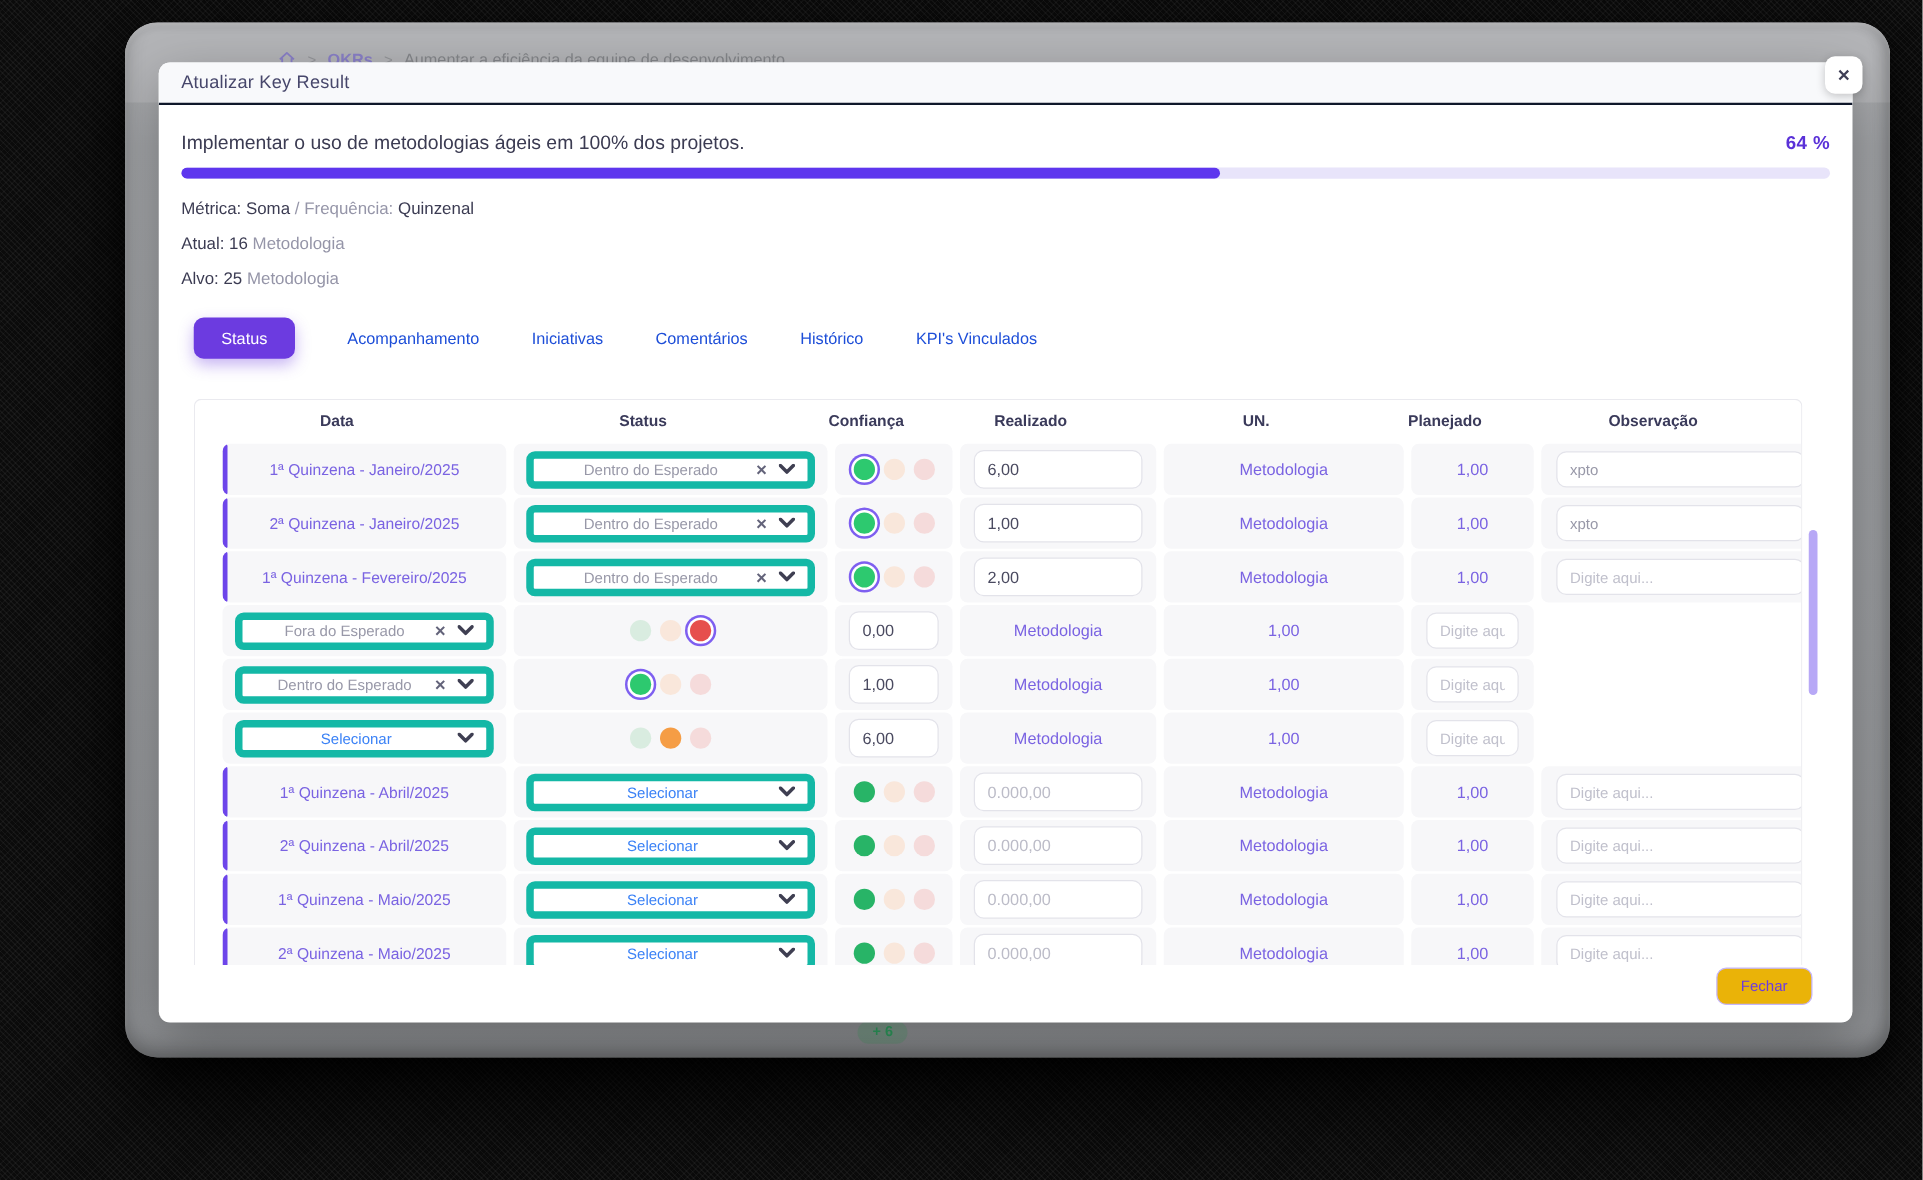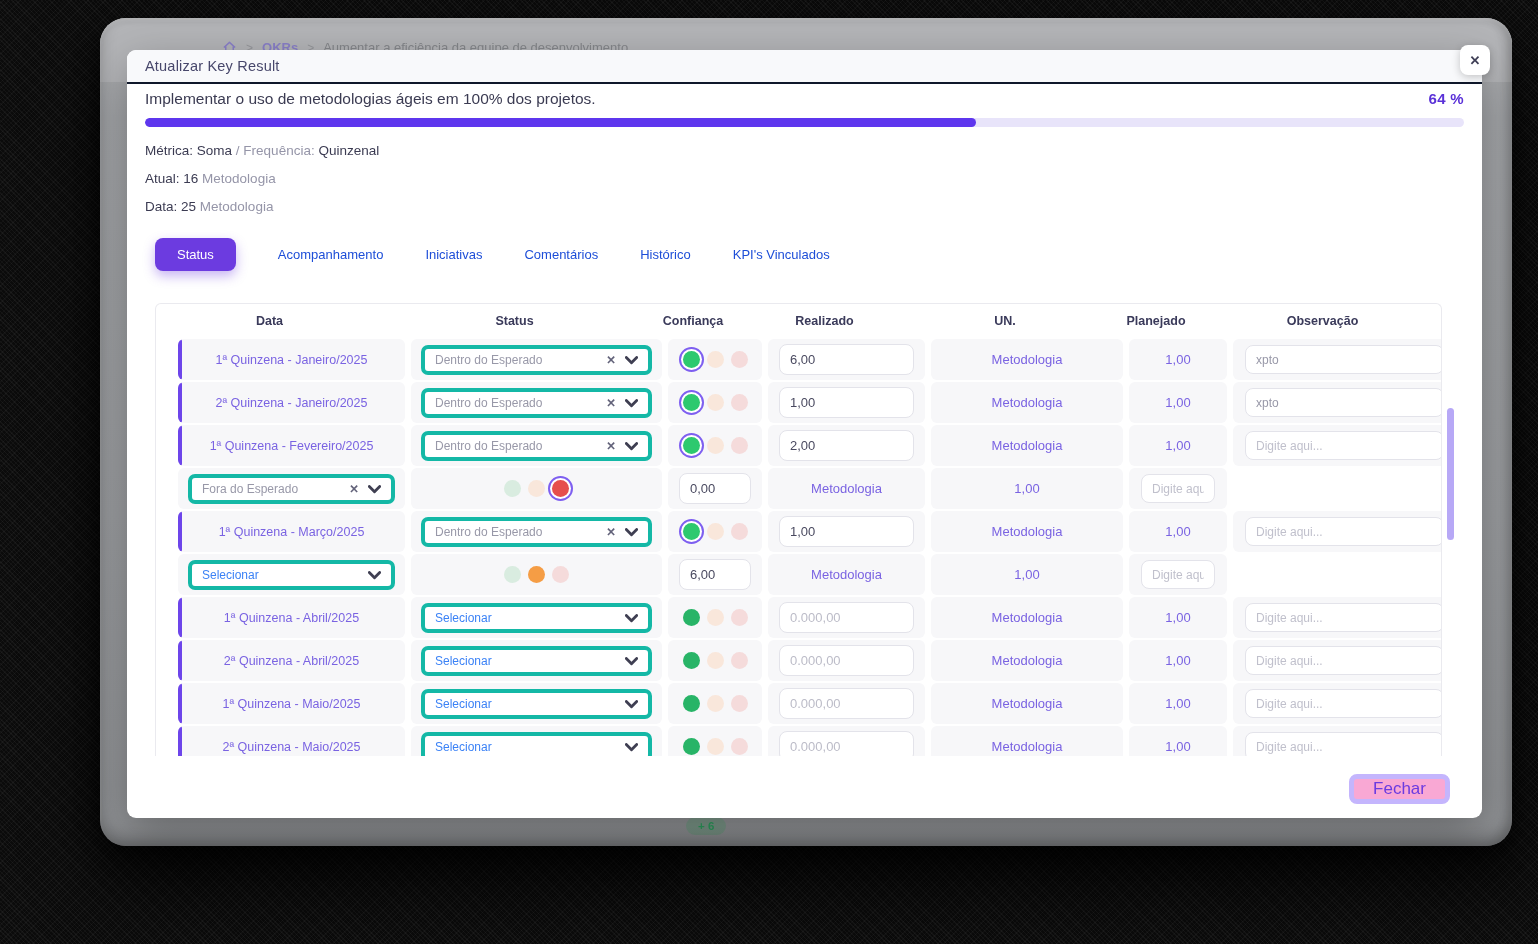--- a/index.html
+++ b/index.html
@@ -48,21 +48,21 @@
     box-shadow:0 2px 8px rgba(0,0,0,0.22);
     display:flex; align-items:center; justify-content:center;
     font-size:13px; color:#3e3e55; font-weight:bold; z-index:5;
   }
   .modal-header {
     height:34px; background:#f8f9fb; border-bottom:2px solid #0f172a;
     border-radius:9px 9px 0 0; display:flex; align-items:center; padding-left:18px;
   }
   .modal-title { font-size:14.5px; color:#47476b; letter-spacing:0.2px; }
   .modal-body { padding:0 18px; position:relative; }
-  .kr-row { margin-top:6px; display:flex; justify-content:space-between; align-items:baseline; }
+  .kr-row { margin-top:22px; display:flex; justify-content:space-between; align-items:baseline; }
   .kr-title { font-size:15.5px; color:#3b3b52; }
   .kr-pct { font-size:15px; font-weight:bold; color:#5a31d8; letter-spacing:0.3px; }
   .progress-track { margin-top:10px; height:9px; border-radius:5px; background:#e8e4fa; overflow:hidden; }
   .progress-fill { height:100%; border-radius:5px; background:#5e36ee; }
   .meta { margin-top:16px; }
   .meta-line { font-size:13.5px; margin-bottom:13px; color:#3b3b52; }
   .b { font-weight:normal; color:#3b3b52; }
   .gray { color:#9595a8; font-weight:normal; }
   
   .tabs { margin-top:24px; display:flex; align-items:center; gap:42px; padding-left:10px; }
@@ -83,22 +83,22 @@
   .rows-clip { height:419px; overflow:hidden; }
   .trow { margin:2px 0; height:41px; align-items:stretch;padding-left:22px; }
   .cell {
     background:#f7f7f9; border-radius:6px; display:flex; align-items:center; justify-content:center;
     position:relative;
   }
   .date-cell { overflow:hidden; }
   .rowbar { position:absolute; left:0; top:0; bottom:0; width:4px; background:#6d45ea; border-radius:2px; }
   .date-txt { font-size:12.5px; color:#7a63e2; }
   .select {
-    width:calc(100% - 20px); height:30px; background:#ffffff; border:4px solid #14b8a6;
-    border-radius:7px; display:flex; align-items:center; padding:0 10px; cursor:pointer;
+    width:calc(100% - 20px); height:30px; background:#ffffff; border:6px solid #14b8a6;
+    border-radius:7px; display:flex; align-items:center; padding:0 10px; cursor:pointer;text-align:center;
   }
   .sel-text { flex:1; font-size:12px; color:#9898a8; }
   .sel-text.ph { color:#3b82f6; }
   .clear-x { font-size:11.5px; color:#63637a; margin-right:9px; font-weight:bold; }
   .chev { flex:none; }
   .dotwrap { display:flex; align-items:center; gap:7px; }
   .dot { width:17px; height:17px; border-radius:50%; cursor:pointer; flex:none; }
   .dot.green-ring { background:#2dc96f; box-shadow:0 0 0 2px #ffffff, 0 0 0 4px #7e5ff0; }
   .dot.red-ring   { background:#e64f4d; box-shadow:0 0 0 2px #ffffff, 0 0 0 4px #7e5ff0; }
   .dot.green      { background:#28b467; }
@@ -116,22 +116,22 @@
     width:calc(100% - 24px); height:29px; border:1px solid #e3e3ea; border-radius:8px;
     background:#fff; font-family:"Liberation Sans",sans-serif; font-size:12px; color:#9898a8; padding:0 10px;
   }
   .obs-input::placeholder { color:#c0c0cc; }
   .v-scrollbar {
     position:absolute; left:1320px; top:318px; width:7px; height:132px;
     background:#b7a8f6; border-radius:4px;
   }
   .modal-footer-btn {
     position:absolute; right:32px; bottom:14px; height:30px; padding:0 19px;
-    background:#f9a8d4; border:5px solid #c4b5fd; border-radius:8px;
-    color:#6c3be0; font-size:17px; font-family:"Liberation Sans",sans-serif; cursor:pointer;
+    background:#eab308; border:1px solid #c4b5fd; border-radius:8px;
+    color:#6c3be0; font-size:12px; font-family:"Liberation Sans",sans-serif; cursor:pointer;
   }
 </style>
 </head>
 <body>
 
 <div class="device">
 
   <div class="screen-under">
     <div class="under-topstrip"></div>
     <div class="breadcrumb">
@@ -171,21 +171,21 @@
           <span class="gray">/</span>
           <span class="gray">Frequência:</span>
           <span class="b">Quinzenal</span>
         </div>
         <div class="meta-line">
           <span class="b">Atual:</span>
           <span class="b">16</span>
           <span class="gray">Metodologia</span>
         </div>
         <div class="meta-line">
-          <span class="b">Data:</span>
+          <span class="b">Alvo:</span>
           <span class="b">25</span>
           <span class="gray">Metodologia</span>
         </div>
       </div>
 
       <div class="tabs" id="tabs">
           <div class="tab active">Status</div>
           <div class="tab">Acompanhamento</div>
           <div class="tab">Iniciativas</div>
           <div class="tab">Comentários</div>
@@ -342,24 +342,20 @@
     </div>
     <div class="cell">
       <span class="plan-txt">1,00</span>
     </div>
     <div class="cell">
       <input class="obs-input" placeholder="Digite aqui..." style="">
     </div>
   </div>
 
   <div class="tgrid trow">
-    <div class="cell date-cell">
-      <span class="rowbar"></span>
-      <span class="date-txt">1ª Quinzena - Março/2025</span>
-    </div>
     <div class="cell">
       <div class="select">
         <span class="sel-text">Dentro do Esperado</span>
         <span class="clear-x">✕</span>
         <span class="chev">
           <svg viewBox="0 0 12 8" width="13" height="9">
                       <path d="M1.2 1.2 L6 6 L10.8 1.2" fill="none" stroke="#3f3f52" stroke-width="2.6" stroke-linecap="round" stroke-linejoin="round"></path>
                     </svg>
         </span>
       </div>

